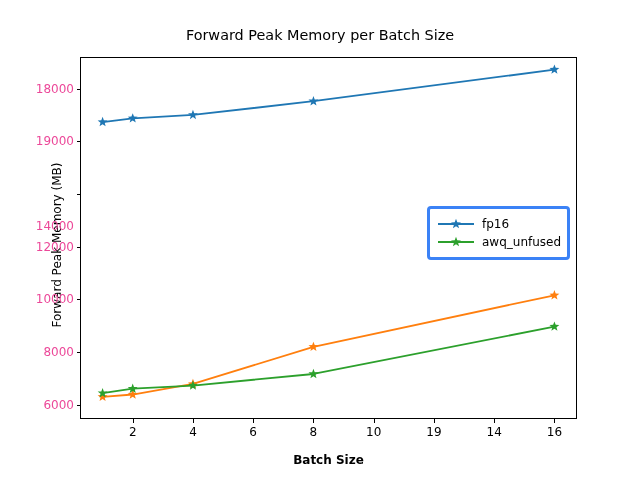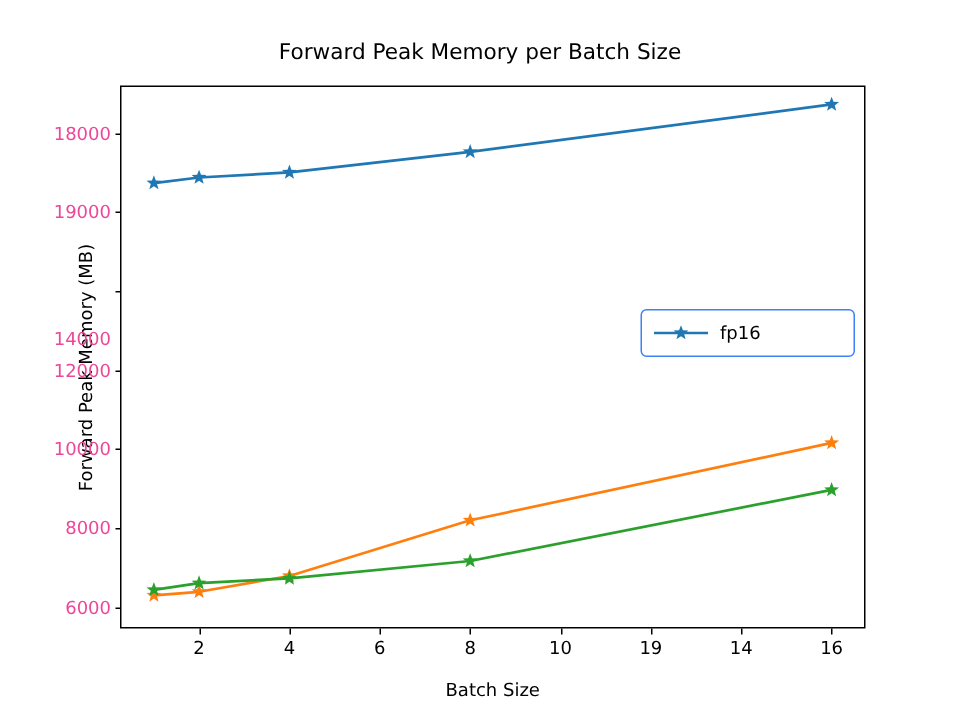--- a/index.html
+++ b/index.html
@@ -64,20 +64,21 @@
   }
   
   #xlabel {
     position: absolute;
     left: 80px;
     top: 453px;
     width: 497px;
     text-align: center;
     font-size: 12px;
     color: #000000;
+    font-weight: bold;
   }
   
   .ytick-label {
     position: absolute;
     right: 0;
     width: 68px;
     text-align: right;
     font-size: 12px;
     color: #ec4899;
     transform: translateY(-50%);
@@ -114,21 +115,21 @@
     background: #000000;
     top: 419px;
   }
   
   #legend {
     position: absolute;
     left: 427px;
     top: 206px;
     width: 143px;
     box-sizing: border-box;
-    border: 1px solid #3b82f6;
+    border: 3px solid #3b82f6;
     border-radius: 4px;
     background: rgba(255,255,255,0.9);
     padding: 6px 7px 6px 7px;
   }
   .legend-row {
     display: flex;
     align-items: center;
     height: 18px;
   }
   .legend-swatch {
@@ -200,20 +201,29 @@
   <div id="legend">
       <div class="legend-row">
         <span class="legend-swatch">
           <svg width="38" height="14" viewBox="0 0 38 14">
             <line x1="1" y1="7" x2="37" y2="7" stroke="#1f77b4" stroke-width="1.8"></line>
             <path d="M19.00,1.80L20.28,5.23L23.95,5.39L21.08,7.67L22.06,11.21L19.00,9.18L15.94,11.21L16.92,7.67L14.05,5.39L17.72,5.23Z" fill="#1f77b4"></path>
           </svg>
         </span>
         <span class="legend-label">fp16</span>
       </div>
+      <div class="legend-row">
+        <span class="legend-swatch">
+          <svg width="38" height="14" viewBox="0 0 38 14">
+            <line x1="1" y1="7" x2="37" y2="7" stroke="#2ca02c" stroke-width="1.8"></line>
+            <path d="M19.00,1.80L20.28,5.23L23.95,5.39L21.08,7.67L22.06,11.21L19.00,9.18L15.94,11.21L16.92,7.67L14.05,5.39L17.72,5.23Z" fill="#2ca02c"></path>
+          </svg>
+        </span>
+        <span class="legend-label">awq_unfused</span>
+      </div>
     </div>
 
 <div class="tick-mark-y" style="top: 404.52px;"></div>
     <div class="tick-mark-y" style="top: 351.865px;"></div>
     <div class="tick-mark-y" style="top: 299.211px;"></div>
     <div class="tick-mark-y" style="top: 246.556px;"></div>
     <div class="tick-mark-y" style="top: 193.902px;"></div>
     <div class="tick-mark-y" style="top: 141.247px;"></div>
     <div class="tick-mark-y" style="top: 88.5927px;"></div>
     <div class="xtick-label" style="left: 132.712px;">2</div>

